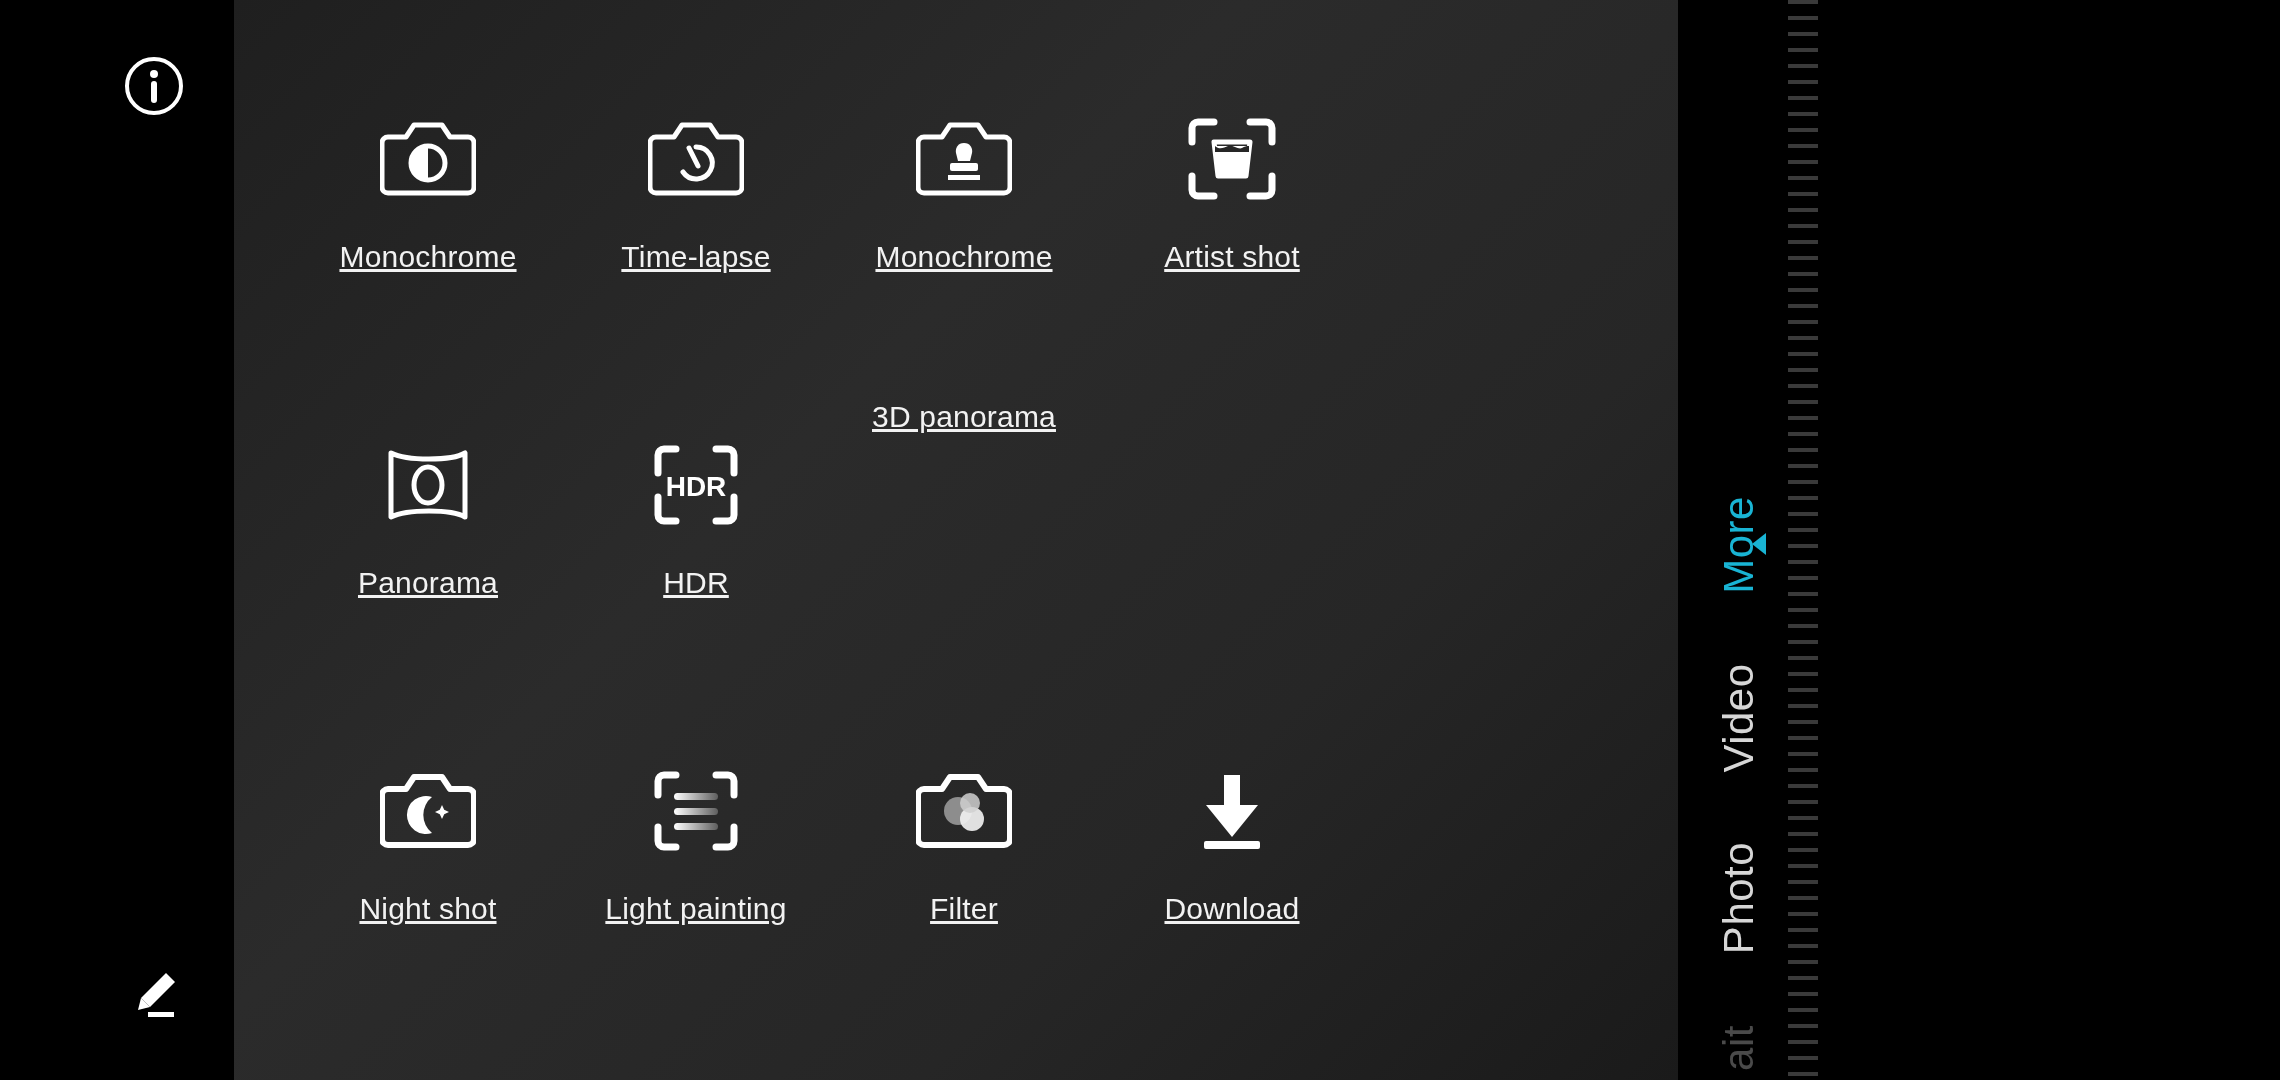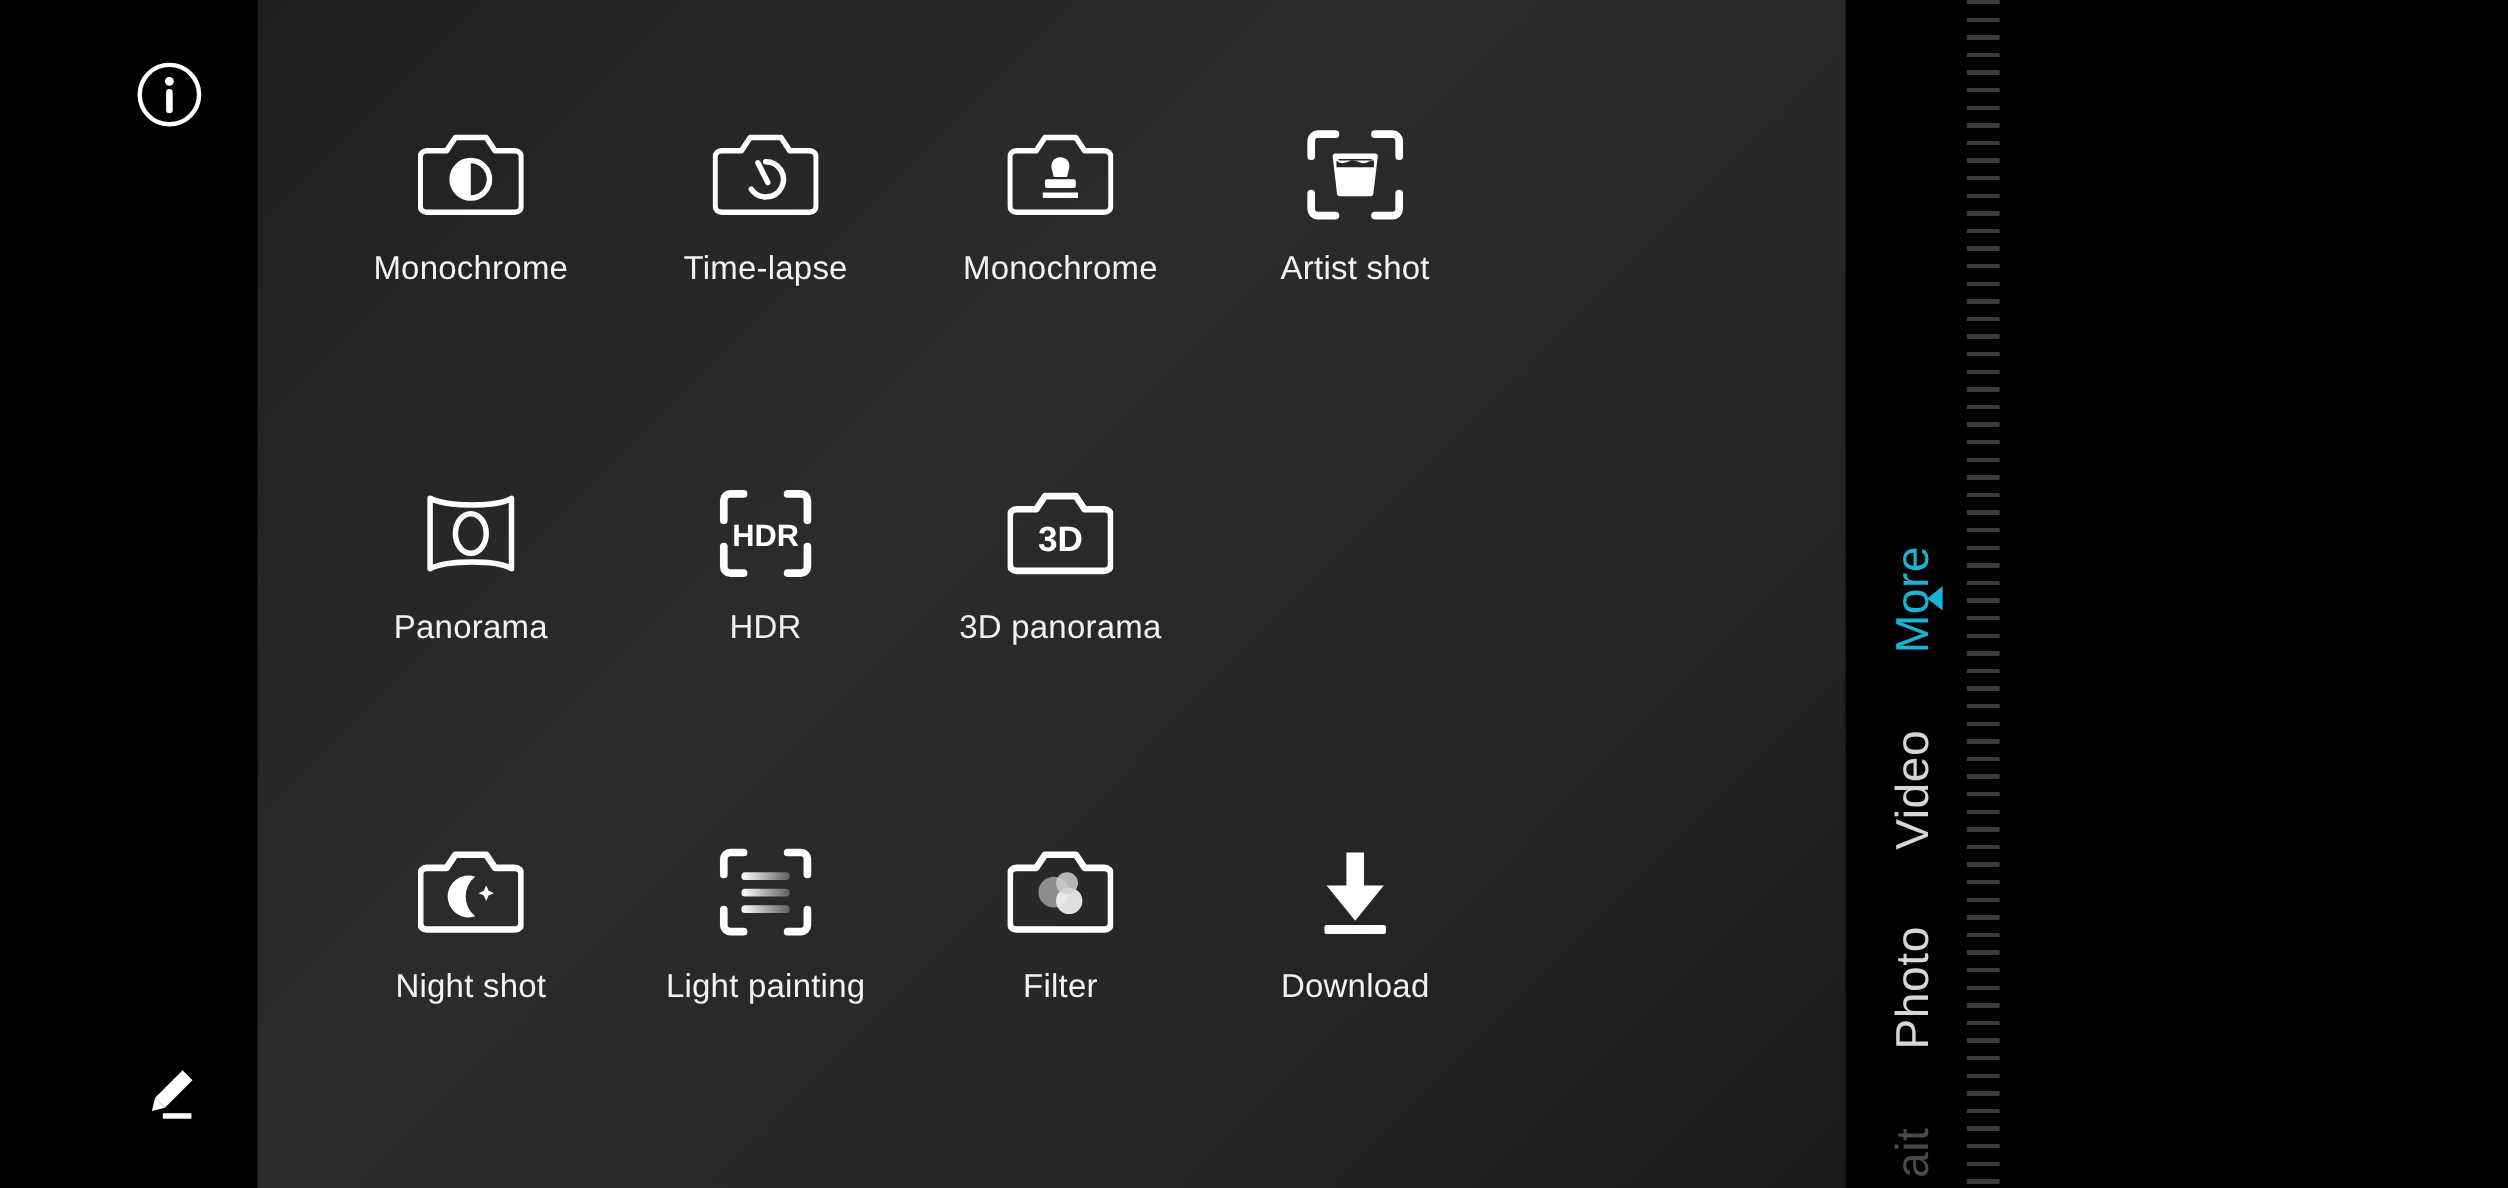--- a/index.html
+++ b/index.html
@@ -42,26 +42,27 @@
     display:flex; flex-direction:column;
     align-items:center; justify-content:flex-start;
     cursor:pointer;
   }
   .cell .glyph {
     height:130px; width:130px;
     display:flex; align-items:center; justify-content:center;
     margin-top:36px;
   }
   .cell .label {
-    margin-top:4px;
+    margin-top:16px;
     color:#f2f2f2;
     font-size:30px;
     letter-spacing:.2px;
     white-space:nowrap;
     text-align:center;
+    text-decoration:underline;
   }
 
   
   .mode-rail {
     position:absolute; left:1678px; top:0; width:122px; height:1080px;
     background:#000; z-index:4;
   }
   .mode-item {
     position:absolute;
     left:50%;
@@ -220,26 +221,20 @@
               <path d="M66 6h12a6 6 0 016 6v18" fill="none" stroke="#fff" stroke-width="7" stroke-linecap="round"></path>
               <path d="M8 54v18a6 6 0 006 6h12" fill="none" stroke="#fff" stroke-width="7" stroke-linecap="round"></path>
               <path d="M84 54v18a6 6 0 01-6 6H66" fill="none" stroke="#fff" stroke-width="7" stroke-linecap="round"></path>
               <text x="46" y="53" font-family="Liberation Sans, sans-serif" font-size="28" font-weight="bold" fill="#fff" text-anchor="middle">HDR</text>
             </svg>
           </div>
           <div class="label">HDR</div>
         </div>
 
         <div class="cell">
-          <div class="glyph">
-            <svg width="96" height="80" viewBox="0 0 96 80">
-              <path d="M8 18h18l8-12h28l8 12h18a6 6 0 016 6v44a6 6 0 01-6 6H8a6 6 0 01-6-6V24a6 6 0 016-6z" fill="none" stroke="#fff" stroke-width="6" stroke-linejoin="round"></path>
-              <text x="48" y="56" font-family="Liberation Sans, sans-serif" font-size="32" font-weight="bold" fill="#fff" text-anchor="middle">3D</text>
-            </svg>
-          </div>
           <div class="label">3D panorama</div>
         </div>
 
 
         <div class="cell"></div>
       </div>
 
       <div class="row">
 
         <div class="cell">

